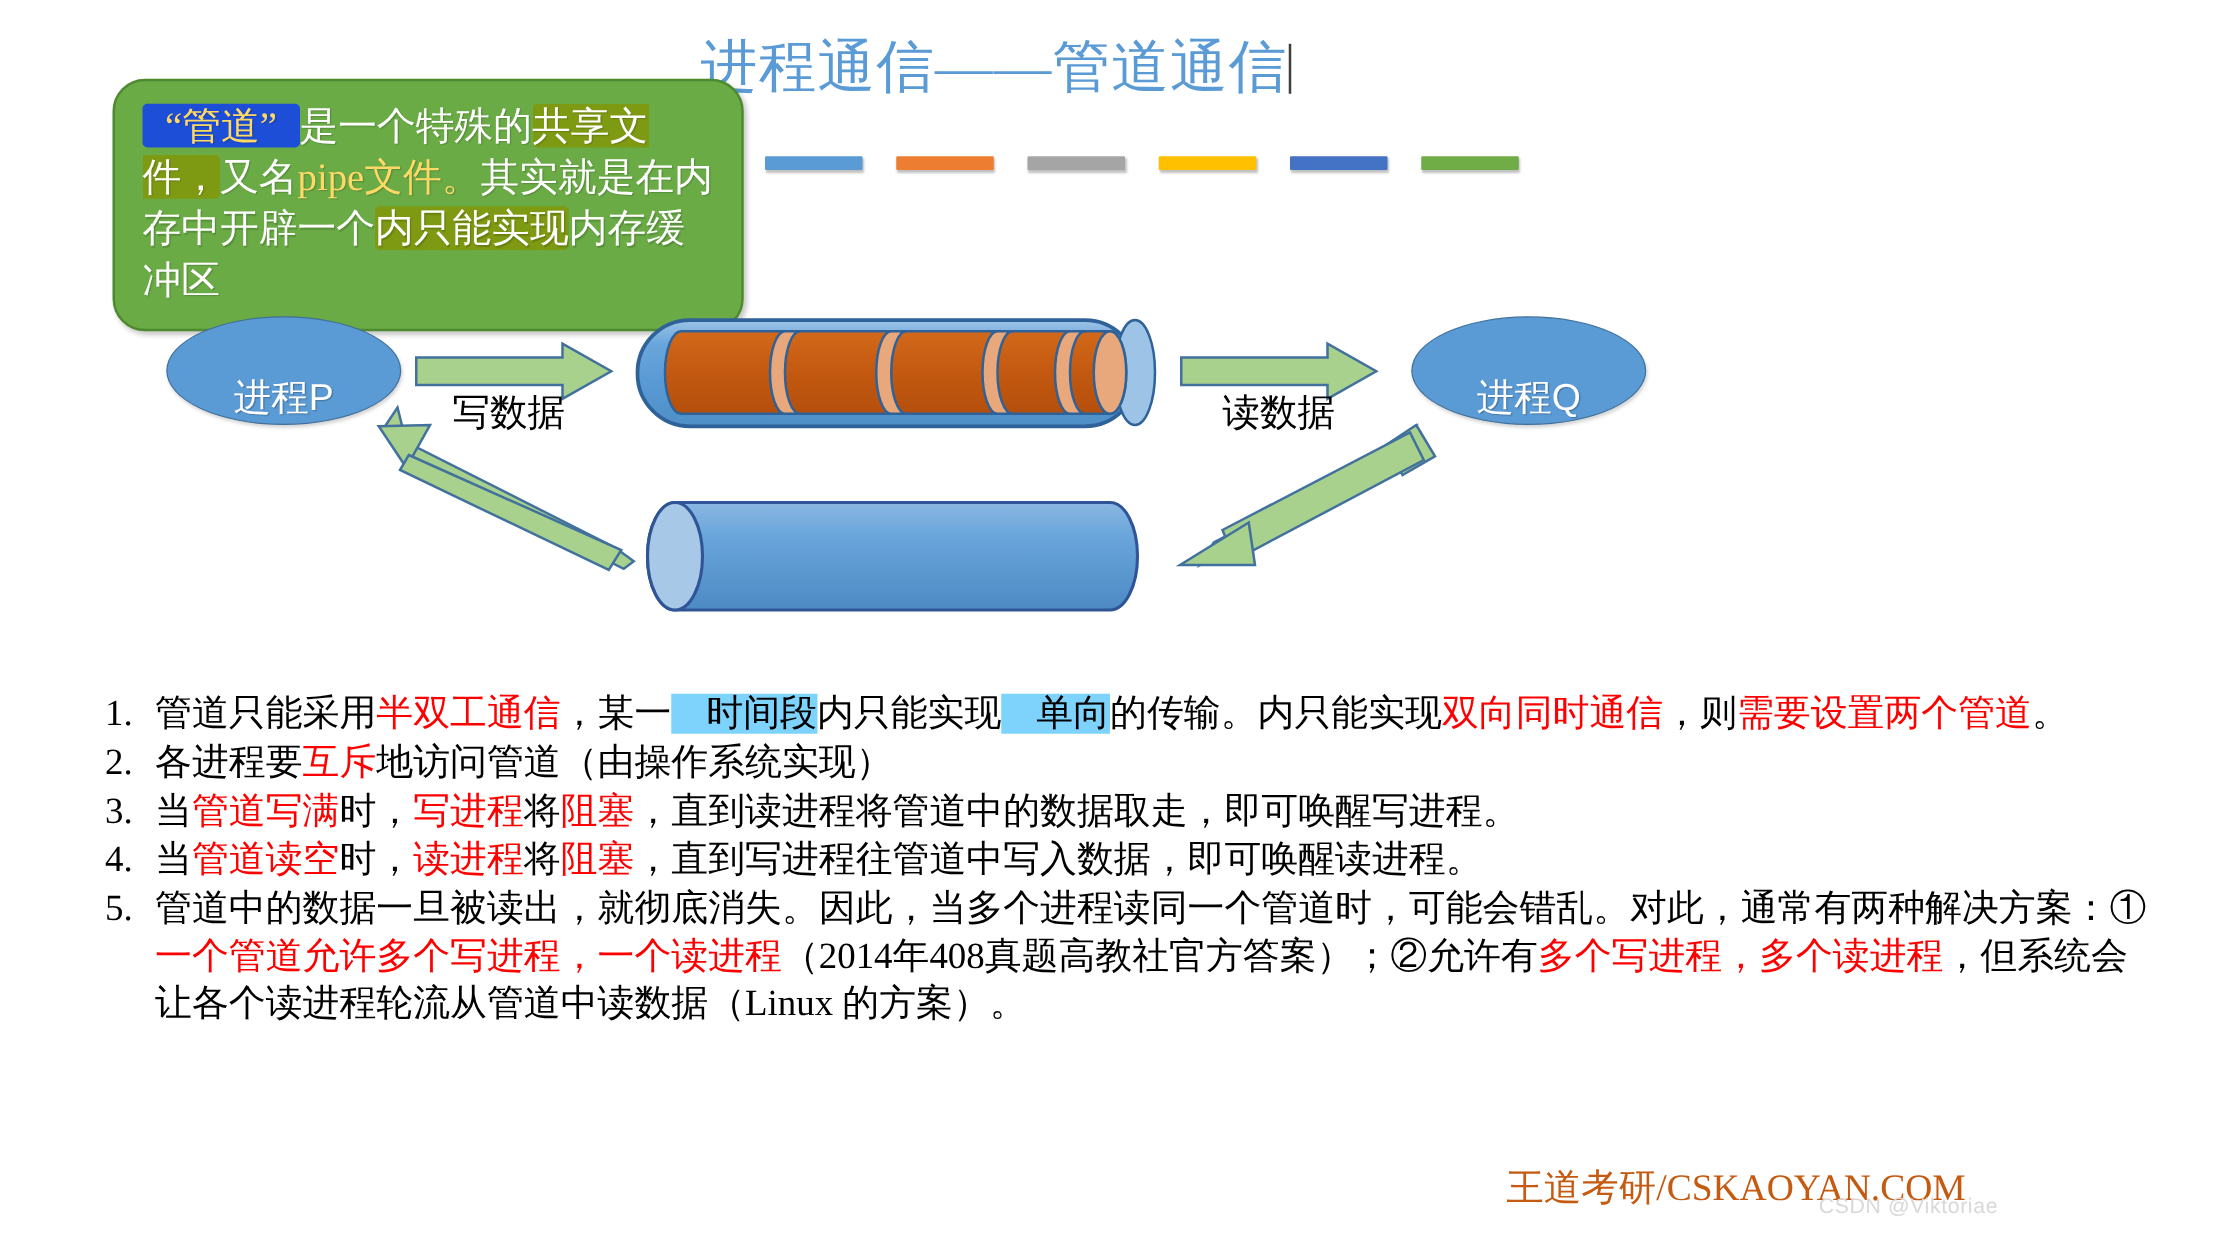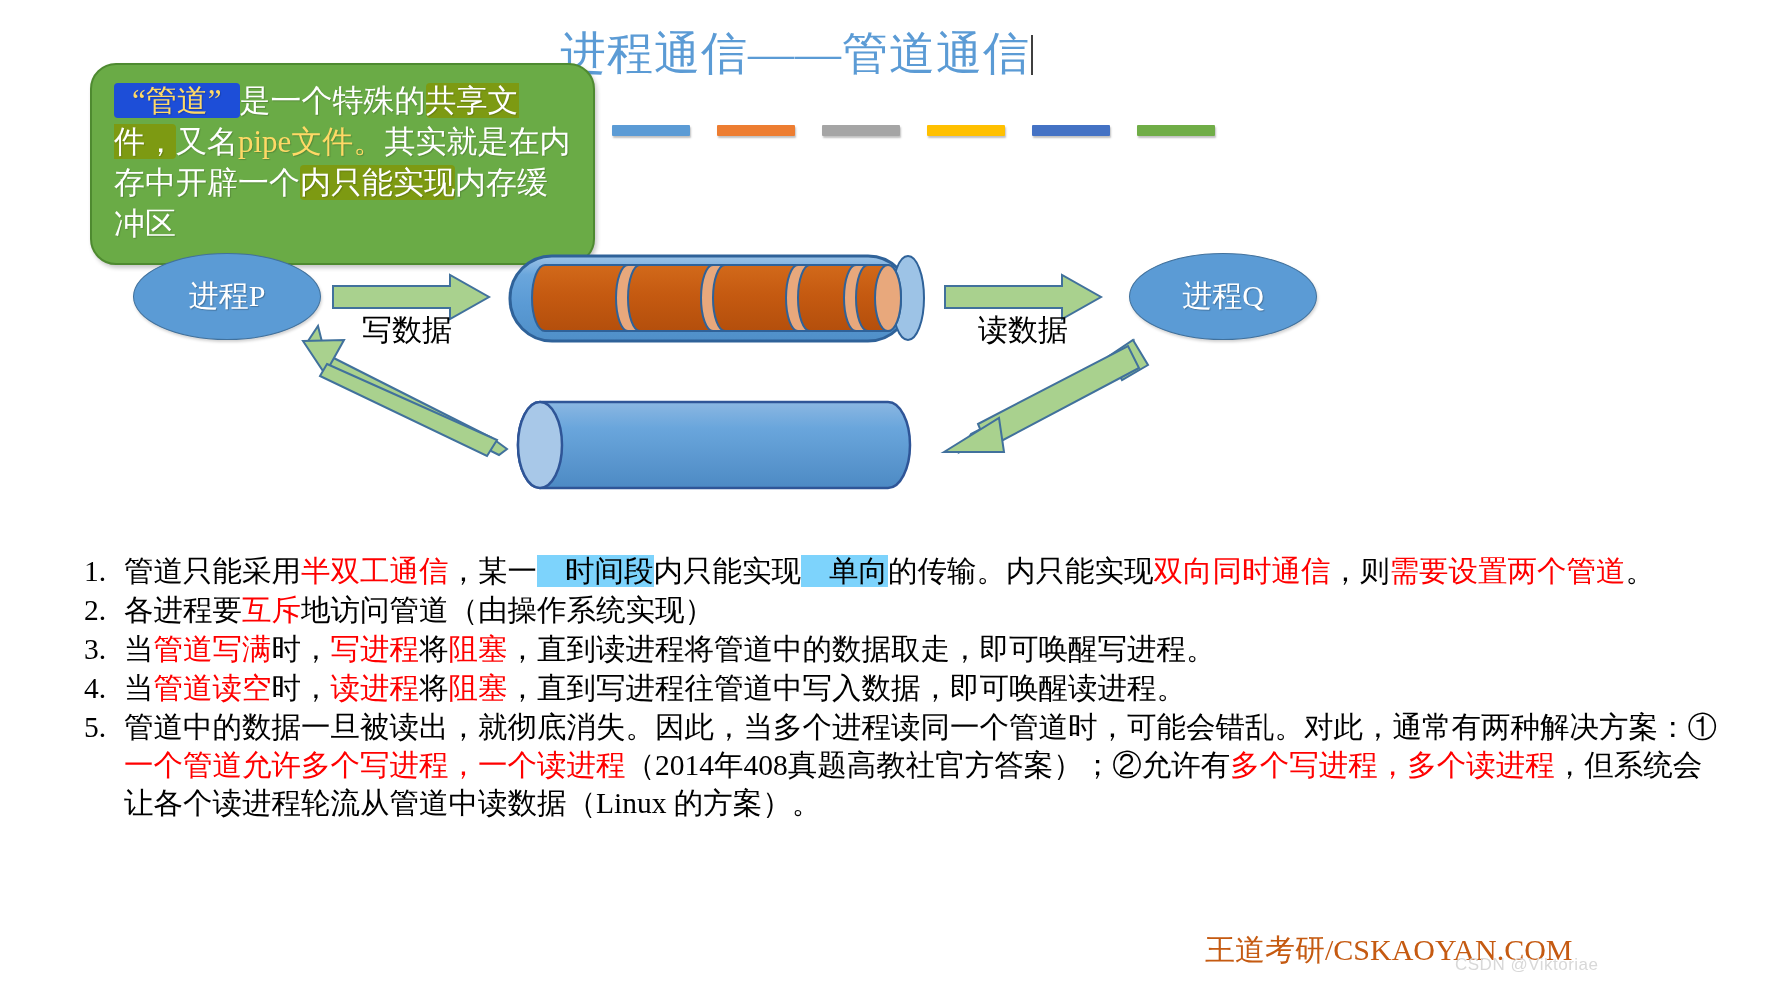--- a/index.html
+++ b/index.html
@@ -102,25 +102,25 @@
 
   
   .diagram { position: absolute; left: 0; top: 0; width: 1784px; height: 560px; }
 
   .proc-ellipse {
     position: absolute;
     border-radius: 50%;
     background: #5b9bd5;
     border: 1px solid #41719c;
     display: flex;
-    align-items: center;
+    align-items: flex-end;
     justify-content: center;
     color: #ffffff;
     font-size: 30px;
-    font-family: Liberation Serif, serif;
+    font-family: Liberation Sans, sans-serif;
     text-shadow: 1px 1px 1px rgba(0,0,0,0.25);
     box-shadow: 1px 2px 3px rgba(0,0,0,0.18);
   }
   #proc-p { left: 133px; top: 253px; width: 186px; height: 85px; }
   #proc-q { left: 1129px; top: 253px; width: 186px; height: 85px; }
 
   .label-write {
     position: absolute; left: 362px; top: 310px;
     font-size: 30px; color: #000000;
   }

